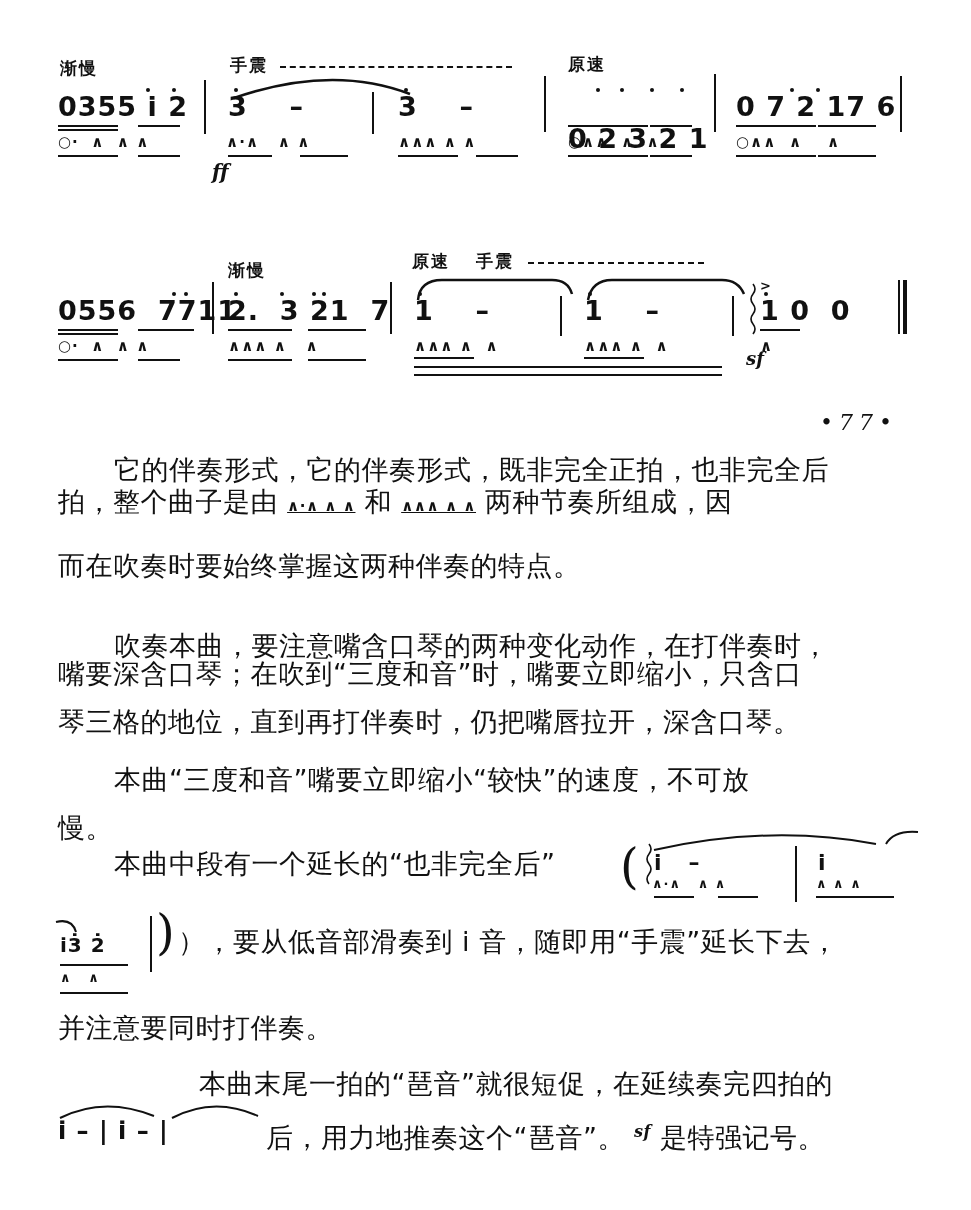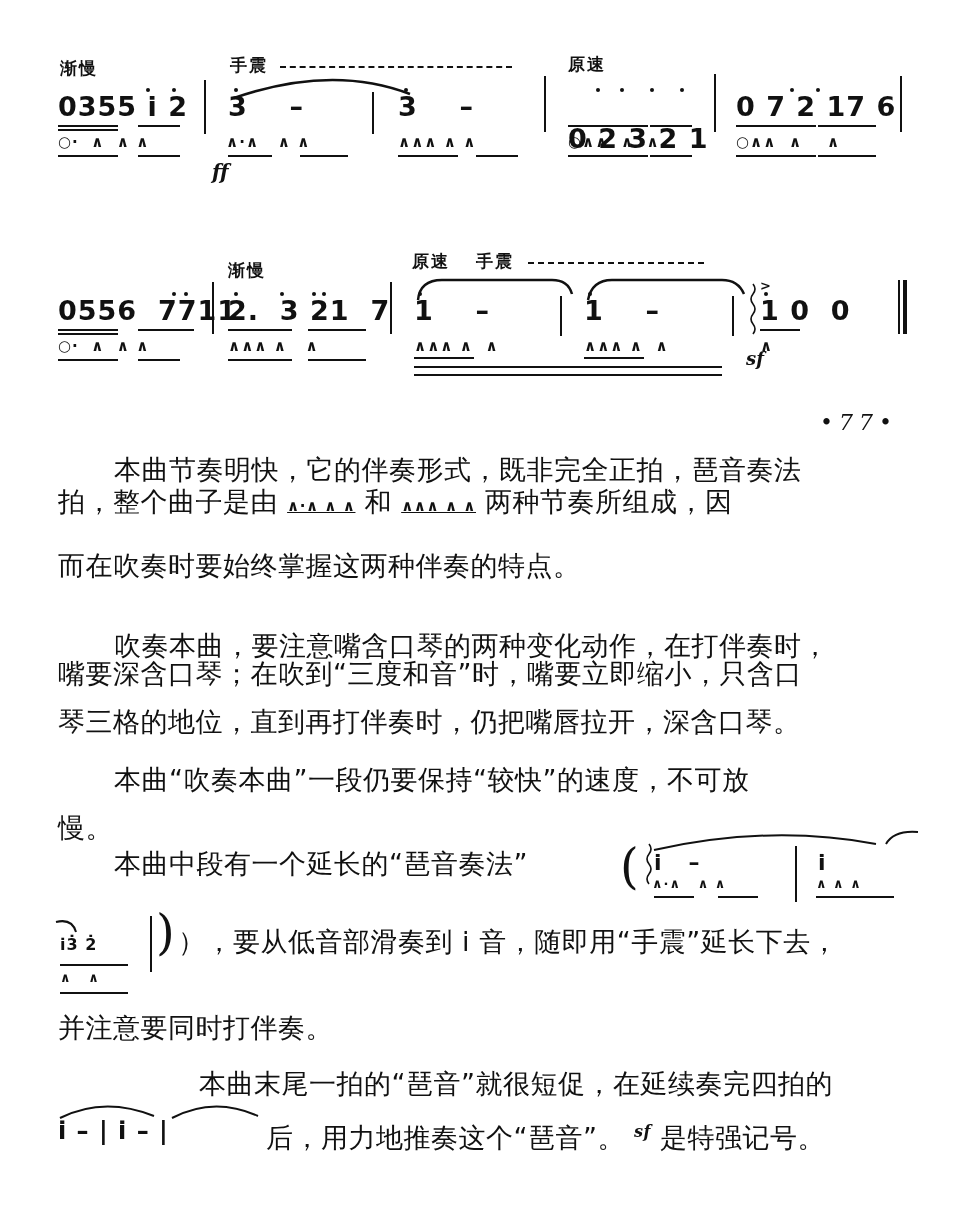--- a/index.html
+++ b/index.html
@@ -136,38 +136,38 @@
   <div class="dot" style="left:764px;top:292px;"></div>
   <div class="hline" style="left:760px;top:329px;width:40px;"></div>
   <div class="abs acc" style="left:760px;top:337px;">∧</div>
   <div class="abs dyn" style="left:746px;top:348px;font-size:18px;">sf</div>
   <div class="bar" style="left:898px;top:280px;height:54px;"></div>
   <div class="bar" style="left:903px;top:280px;height:54px;width:4px;"></div>
 </div>
 
 <div class="abs pagenum" style="left:820px;top:410px;">•<span>77</span>•</div>
 
-<div class="para indent" style="top:446px;">本曲节奏明快，它的伴奏形式，既非完全正拍，琶音奏法</div>
+<div class="para indent" style="top:446px;">它的伴奏形式，它的伴奏形式，既非完全正拍，也非完全后</div>
 <div class="para" style="top:478px;">
   <span>拍，整个曲子是由</span>
   <span style="font-size:15px;font-weight:bold;text-decoration:underline;">∧·∧ ∧ ∧</span>
   <span>和</span>
   <span style="font-size:15px;font-weight:bold;text-decoration:underline;">∧∧∧ ∧ ∧</span>
   <span>两种节奏所组成，因</span>
 </div>
 <div class="para" style="top:542px;">而在吹奏时要始终掌握这两种伴奏的特点。</div>
 
 <div class="para indent" style="top:622px;">吹奏本曲，要注意嘴含口琴的两种变化动作，在打伴奏时，</div>
 <div class="para" style="top:650px;">嘴要深含口琴；在吹到“三度和音”时，嘴要立即缩小，只含口</div>
 <div class="para" style="top:698px;font-family:Liberation Serif, serif;">琴三格的地位，直到再打伴奏时，仍把嘴唇拉开，深含口琴。</div>
 
-<div class="para indent" style="top:756px;">本曲“吹奏本曲”一段仍要保持“较快”的速度，不可放</div>
+<div class="para indent" style="top:756px;">本曲“三度和音”嘴要立即缩小“较快”的速度，不可放</div>
 <div class="para" style="top:804px;">慢。</div>
 
-<div class="para indent" style="top:840px;width:560px;">本曲中段有一个延长的“琶音奏法”</div>
+<div class="para indent" style="top:840px;width:560px;">本曲中段有一个延长的“也非完全后”</div>
 
 <div>
   <div class="abs" style="left:620px;top:838px;font-size:48px;font-family:'DejaVu Serif',serif;">(</div>
   <svg width="10" height="44" style="left:644px;top:844px;">
       <path d="M5,0 q4,5 0,10 q-4,5 0,10 q4,5 0,10 q-4,5 0,10" stroke="#111" stroke-width="1.6" fill="none"></path>
     </svg>
   <svg width="240" height="24" style="left:650px;top:828px;">
       <path d="M4,22 Q120,-4 226,16" stroke="#111" stroke-width="2" fill="none"></path>
       <path d="M236,16 Q244,2 268,4" stroke="#111" stroke-width="2" fill="none"></path>
     </svg>
@@ -177,21 +177,21 @@
   <div class="hline" style="left:718px;top:896px;width:40px;height:1.5px;"></div>
   <div class="bar" style="left:795px;top:846px;height:56px;width:1.5px;"></div>
   <div class="abs note" style="left:818px;top:848px;font-size:22px;">i̇</div>
   <div class="abs acc" style="left:816px;top:876px;font-size:13px;">∧ ∧ ∧</div>
   <div class="hline" style="left:816px;top:896px;width:78px;height:1.5px;"></div>
 </div>
 <div>
   <svg width="30" height="20" style="left:54px;top:916px;">
       <path d="M2,6 Q18,2 22,16" stroke="#111" stroke-width="2" fill="none"></path>
     </svg>
-  <div class="abs note" style="left:60px;top:930px;font-size:16px;">i̇3̇ 2̇</div>
+  <div class="abs note" style="left:60px;top:930px;font-size:20px;">i̇3̇ 2̇</div>
   <div class="hline" style="left:60px;top:964px;width:68px;height:1.5px;"></div>
   <div class="abs acc" style="left:60px;top:970px;font-size:13px;">∧   ∧</div>
   <div class="hline" style="left:60px;top:992px;width:68px;height:1.5px;"></div>
   <div class="bar" style="left:150px;top:916px;height:56px;width:1.5px;"></div>
   <div class="abs" style="left:156px;top:904px;font-size:48px;font-family:'DejaVu Serif',serif;">)</div>
 </div>
 <div class="para" style="top:918px;left:178px;width:760px;">），要从低音部滑奏到 i̇ 音，随即用“手震”延长下去，</div>
 <div class="para" style="top:1004px;">并注意要同时打伴奏。</div>
 
 <div class="para indent" style="top:1060px;text-align:center;">本曲末尾一拍的“琶音”就很短促，在延续奏完四拍的</div>

